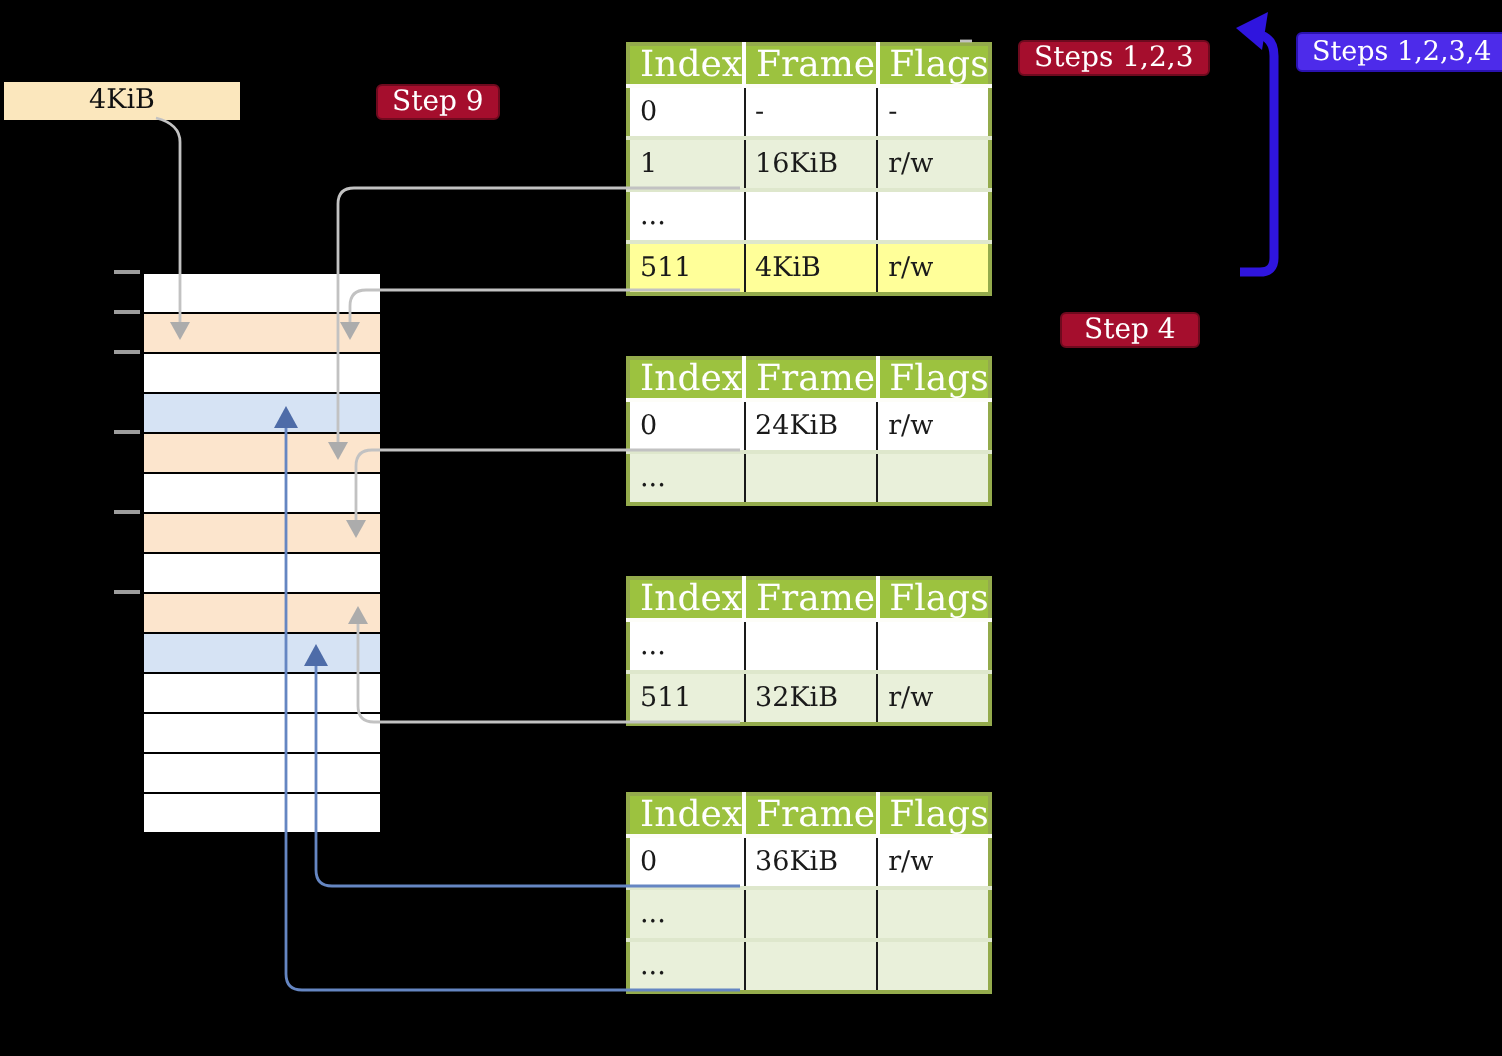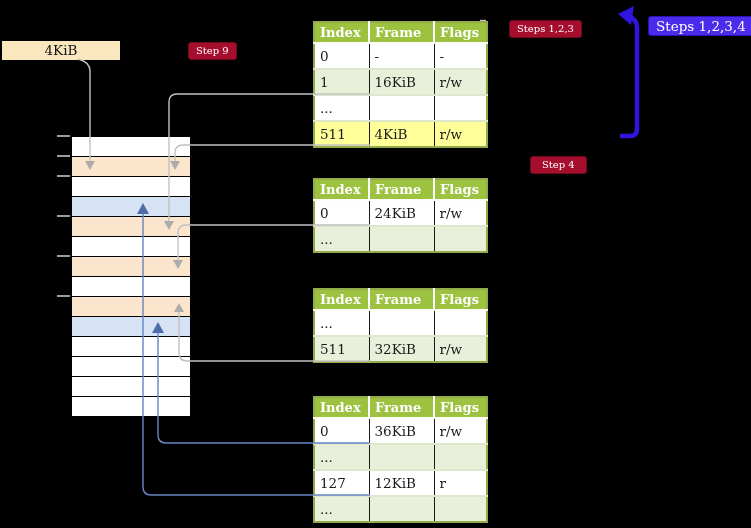--- a/index.html
+++ b/index.html
@@ -33,39 +33,39 @@
 
   
   .frame-label{
     position:absolute;left:2px;top:41px;width:118px;height:19px;
     background:var(--frame-label-bg);color:#111;text-align:center;
     line-height:19px;font-size:13.5px;z-index:3;
   }
 
   
   .steplabel{
-    position:absolute;color:#fff;font-size:10px;line-height:16px;
+    position:absolute;color:#fff;font-size:14px;line-height:16px;
     padding:0 7px;border-radius:3px;white-space:nowrap;z-index:4;
   }
   .steplabel.red{background:var(--red-label-bg);border:1px solid #6e0a1e;}
   .steplabel.blue{background:var(--blue-label-bg);border:1px solid #2a12b0;}
   #lbl-step0{left:188px;top:42px;}
   #lbl-steps123{left:509px;top:20px;}
   #lbl-steps1234{left:648px;top:16px;font-size:13.5px;line-height:18px;}
   #lbl-step4{left:530px;top:156px;padding:0 11px;}
 
   
   .pt{position:absolute;z-index:2;}
   .pt table{
     border-collapse:collapse;border:2px solid #94ab4c;
     font-size:13.5px;color:#1a1a1a;table-layout:fixed;
   }
   .pt th{
-    background:var(--table-header-bg);color:#fff;font-weight:bold;
-    text-align:left;padding:1px 0 1px 5px;line-height:17px;font-size:13px;
+    background:var(--table-header-bg);color:#fff;font-weight:normal;
+    text-align:left;padding:1px 0 1px 5px;line-height:17px;font-size:18px;
   }
   .pt th+th{border-left:2px solid #fff;}
   .pt th:nth-child(1){width:48px;}
   .pt th:nth-child(2){width:58px;margin-left:16px;}
   .pt th:nth-child(3){width:46px;}
   .pt td{
     height:24px;padding:0 0 0 5px;vertical-align:middle;background:#fff;
   }
   .pt td+td{border-left:1px solid #1a1a1a;}
   .pt tbody tr:first-child td{border-top:2px solid #fdfdf8;}
@@ -238,25 +238,20 @@
           <tr class="white">
             <td>0</td>
             <td>36KiB</td>
             <td>r/w</td>
           </tr>
           <tr class="alt">
             <td>...</td>
             <td></td>
             <td></td>
           </tr>
-          <tr class="white">
-            <td>127</td>
-            <td>12KiB</td>
-            <td>r</td>
-          </tr>
           <tr class="alt">
             <td>...</td>
             <td></td>
             <td></td>
           </tr>
         </tbody>
       </table>
     </div>
 
 </div>

